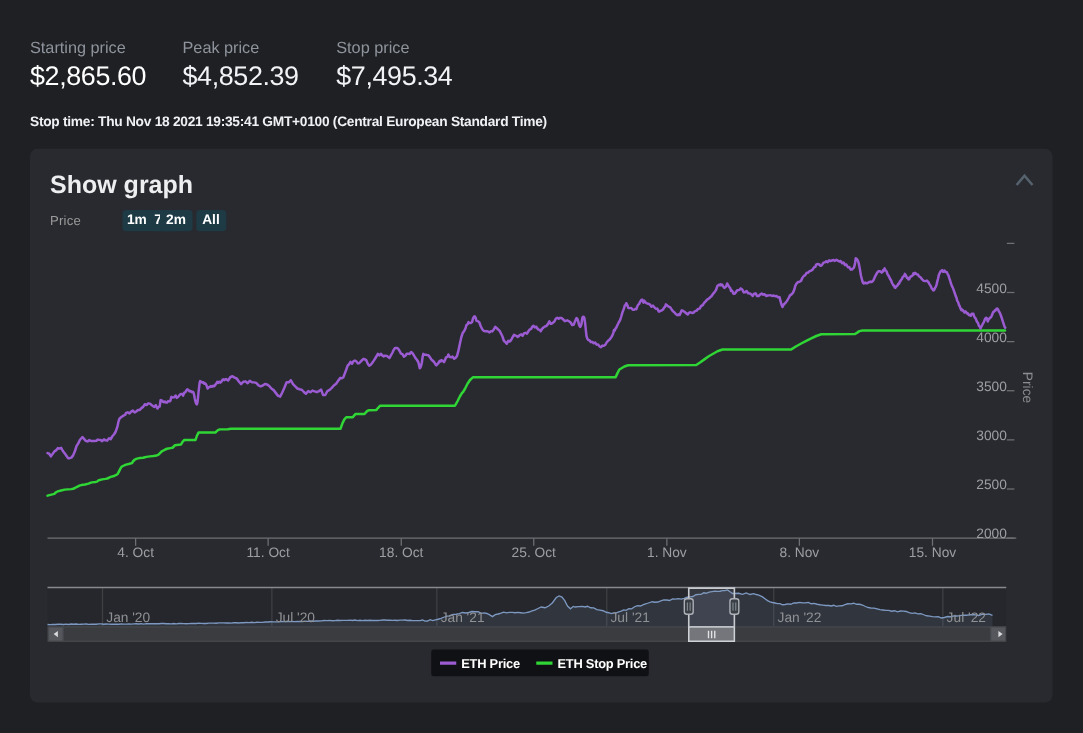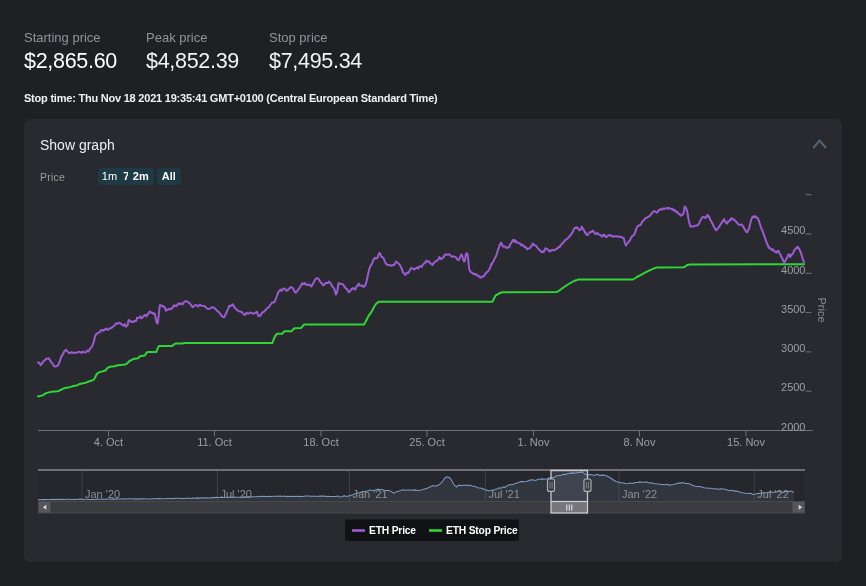--- a/index.html
+++ b/index.html
@@ -12,28 +12,28 @@
 
   <div class="abs" style="left:24px;top:30px;font-size:13px;color:#8f949c;">Starting price</div>
   <div class="abs" style="left:146px;top:30px;font-size:13px;color:#8f949c;">Peak price</div>
   <div class="abs" style="left:269px;top:30px;font-size:13px;color:#8f949c;">Stop price</div>
   <div class="abs" style="left:24px;top:49px;font-size:21.5px;letter-spacing:-0.3px;color:#ffffff;">$2,865.60</div>
   <div class="abs" style="left:146px;top:49px;font-size:21.5px;letter-spacing:-0.3px;color:#f2f3f5;">$4,852.39</div>
   <div class="abs" style="left:269px;top:49px;font-size:21.5px;letter-spacing:-0.3px;color:#f2f3f5;">$7,495.34</div>
   <div class="abs" style="left:24px;top:78px;font-size:11px;font-weight:600;letter-spacing:-0.22px;color:#eff1f3;margin-top:14px;">Stop time: Thu Nov 18 2021 19:35:41 GMT+0100 (Central European Standard Time)</div>
 
   <div class="abs" style="left:24px;top:119px;width:818px;height:443px;background:#292a2f;border-radius:6px;"></div>
-  <div class="abs" style="left:40px;top:137px;font-size:14px;font-weight:400;color:#eceef0;">Show graph</div>
+  <div class="abs" style="left:40px;top:137px;font-size:20px;font-weight:700;color:#eceef0;">Show graph</div>
   <svg class="abs" style="left:811px;top:138px;" width="18" height="12" viewBox="0 0 18 12">
       <path d="M2.3,10 L8.6,2.6 L15,10" stroke="#56616e" stroke-width="2" fill="none"></path>
     </svg>
 
   <div class="abs" style="left:40px;top:171px;font-size:10.5px;letter-spacing:0.2px;color:#9b9b9b;">Price</div>
   <div class="abs" style="left:69.5px;top:167.5px;width:24.5px;height:17.5px;background:#1d3a45;border-radius:3px;color:#fff;font-size:11px;font-weight:bold;text-align:center;line-height:17.5px;margin-left:48px;">7d</div>
-  <div class="abs" style="left:97.5px;top:167.5px;width:24px;height:17.5px;background:#1d3a45;border-radius:3px;color:#fff;font-size:11px;font-weight:normal;text-align:center;line-height:17.5px;">1m</div>
+  <div class="abs" style="left:97.5px;top:167.5px;width:24px;height:17.5px;background:#1d3a45;border-radius:3px;color:#fff;font-size:11px;font-weight:bold;text-align:center;line-height:17.5px;">1m</div>
   <div class="abs" style="left:128px;top:167.5px;width:25.5px;height:17.5px;background:#1d3a45;border-radius:3px;color:#fff;font-size:11px;font-weight:bold;text-align:center;line-height:17.5px;">2m</div>
   <div class="abs" style="left:156.5px;top:167.5px;width:24.5px;height:17.5px;background:#1d3a45;border-radius:3px;color:#fff;font-size:11px;font-weight:bold;text-align:center;line-height:17.5px;">All</div>
 
   <svg width="866" height="586" viewBox="0 0 866 586" style="position:absolute;left:0;top:0;font-family:'Liberation Sans',sans-serif;">
 <path d="M38,430.5 L813,430.5" stroke="#6e7073" stroke-width="1" fill="none"></path>
 <path d="M108.5,430.5 L108.5,436.5" stroke="#6e7073" stroke-width="1"></path>
 <path d="M214.5,430.5 L214.5,436.5" stroke="#6e7073" stroke-width="1"></path>
 <path d="M321,430.5 L321,436.5" stroke="#6e7073" stroke-width="1"></path>
 <path d="M427,430.5 L427,436.5" stroke="#6e7073" stroke-width="1"></path>
 <path d="M533.5,430.5 L533.5,436.5" stroke="#6e7073" stroke-width="1"></path>

